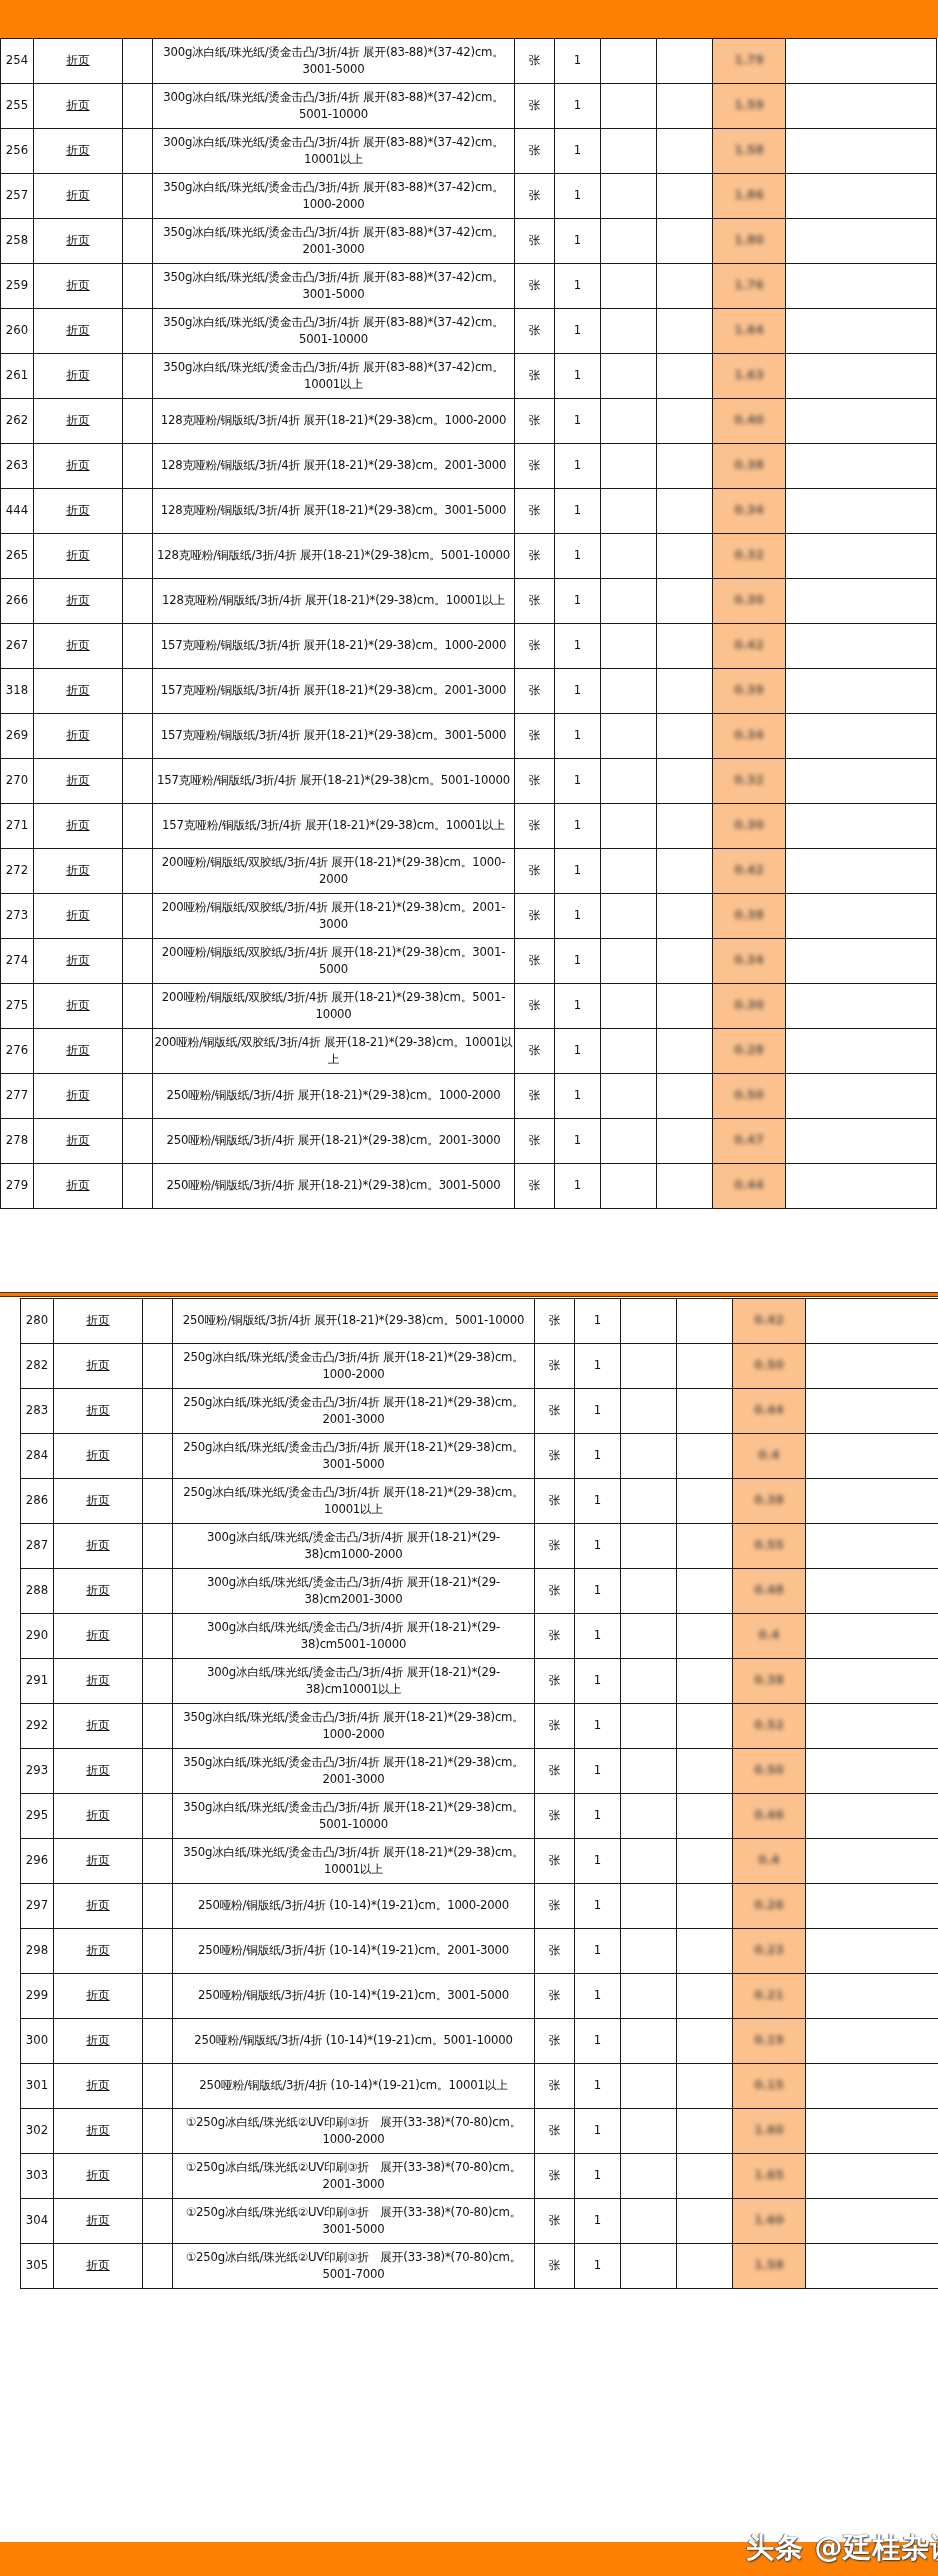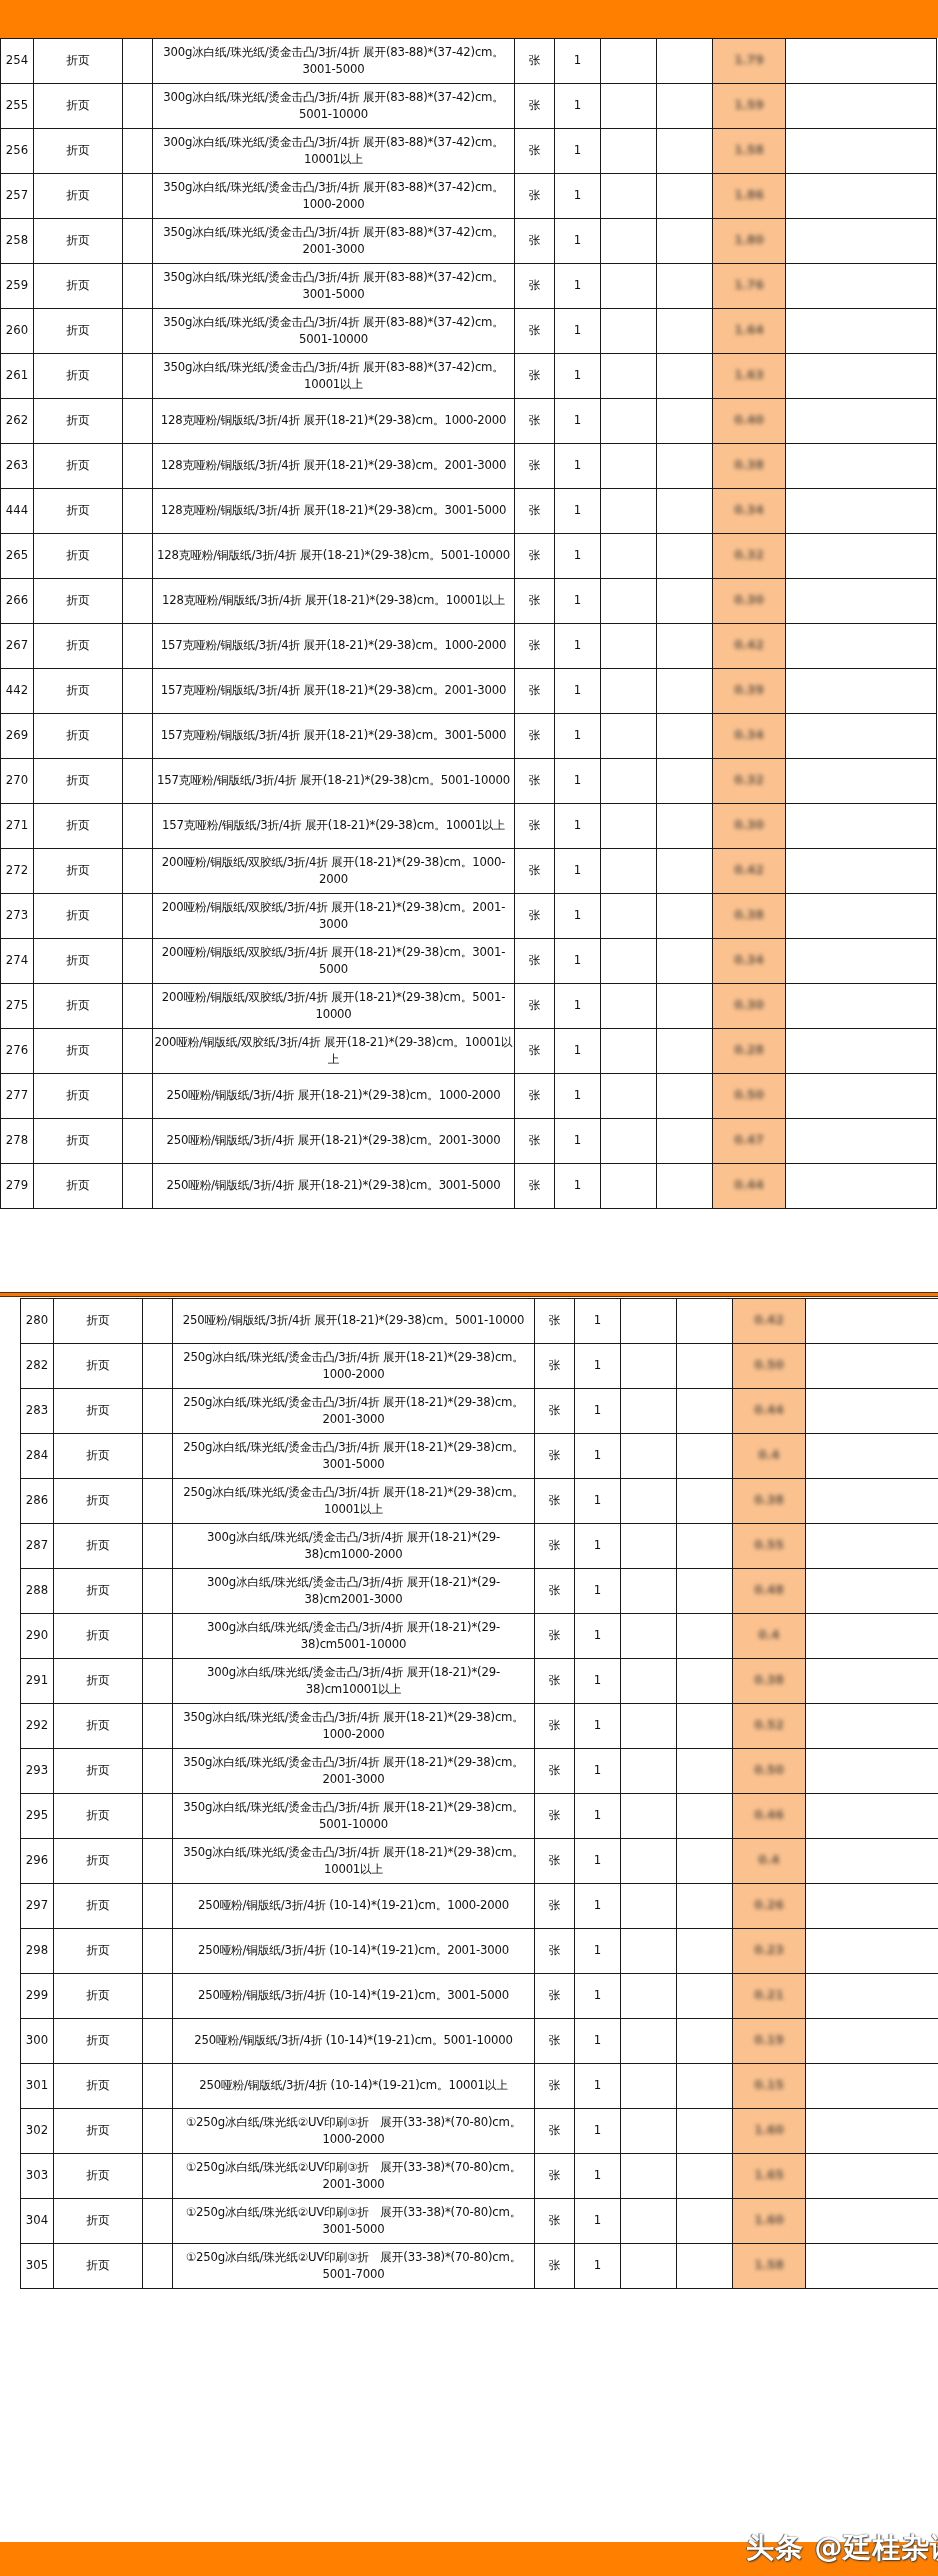--- a/index.html
+++ b/index.html
@@ -39,21 +39,21 @@
       padding: 0;
       height: 45px;
       text-align: center;
       vertical-align: middle;
       font-size: 11.7px;
       line-height: 17.4px;
       overflow: hidden;
       box-sizing: border-box;
     }
     td.c-no { text-align: left; padding-left: 2.6px; font-size: 12px; }
-    td.c-type { font-size: 12px; }
+    td.c-type { font-size: 12px; text-decoration: underline; }
     td.c-desc { padding: 0 5.2px; font-size: 11.7px; letter-spacing: -0.2px; }
     td.c-unit { font-size: 12px; }
     td.c-qty { font-size: 12px; }
     td.c-price {
       background: #fbc28f;
       position: relative;
     }
     .blur-val {
       display: inline-block;
       filter: blur(2.1px);
@@ -268,21 +268,21 @@
     <td class="c-desc"><span>157克哑粉/铜版纸/3折/4折 展开(18-21)*(29-38)cm。1000-2000</span></td>
     <td class="c-unit"><span>张</span></td>
     <td class="c-qty"><span>1</span></td>
     <td class="c-blank"></td>
     <td class="c-blank"></td>
     <td class="c-price"><span class="blur-val">0.42</span></td>
     <td class="c-blank"></td>
   </tr>
 
   <tr>
-    <td class="c-no"><span>442</span></td>
+    <td class="c-no"><span>318</span></td>
     <td class="c-type"><span>折页</span></td>
     <td class="c-blank"></td>
     <td class="c-desc"><span>157克哑粉/铜版纸/3折/4折 展开(18-21)*(29-38)cm。2001-3000</span></td>
     <td class="c-unit"><span>张</span></td>
     <td class="c-qty"><span>1</span></td>
     <td class="c-blank"></td>
     <td class="c-blank"></td>
     <td class="c-price"><span class="blur-val">0.39</span></td>
     <td class="c-blank"></td>
   </tr>

